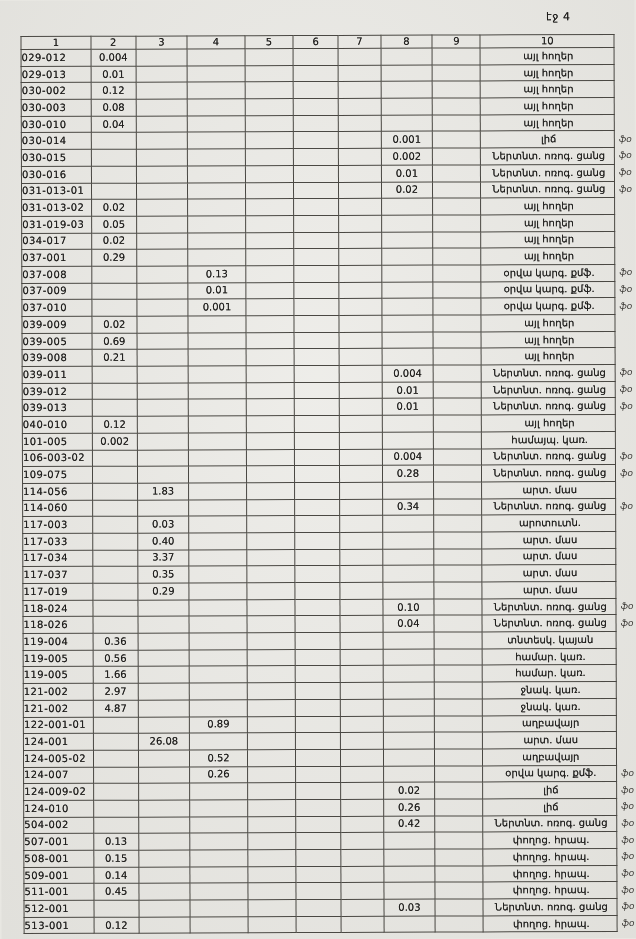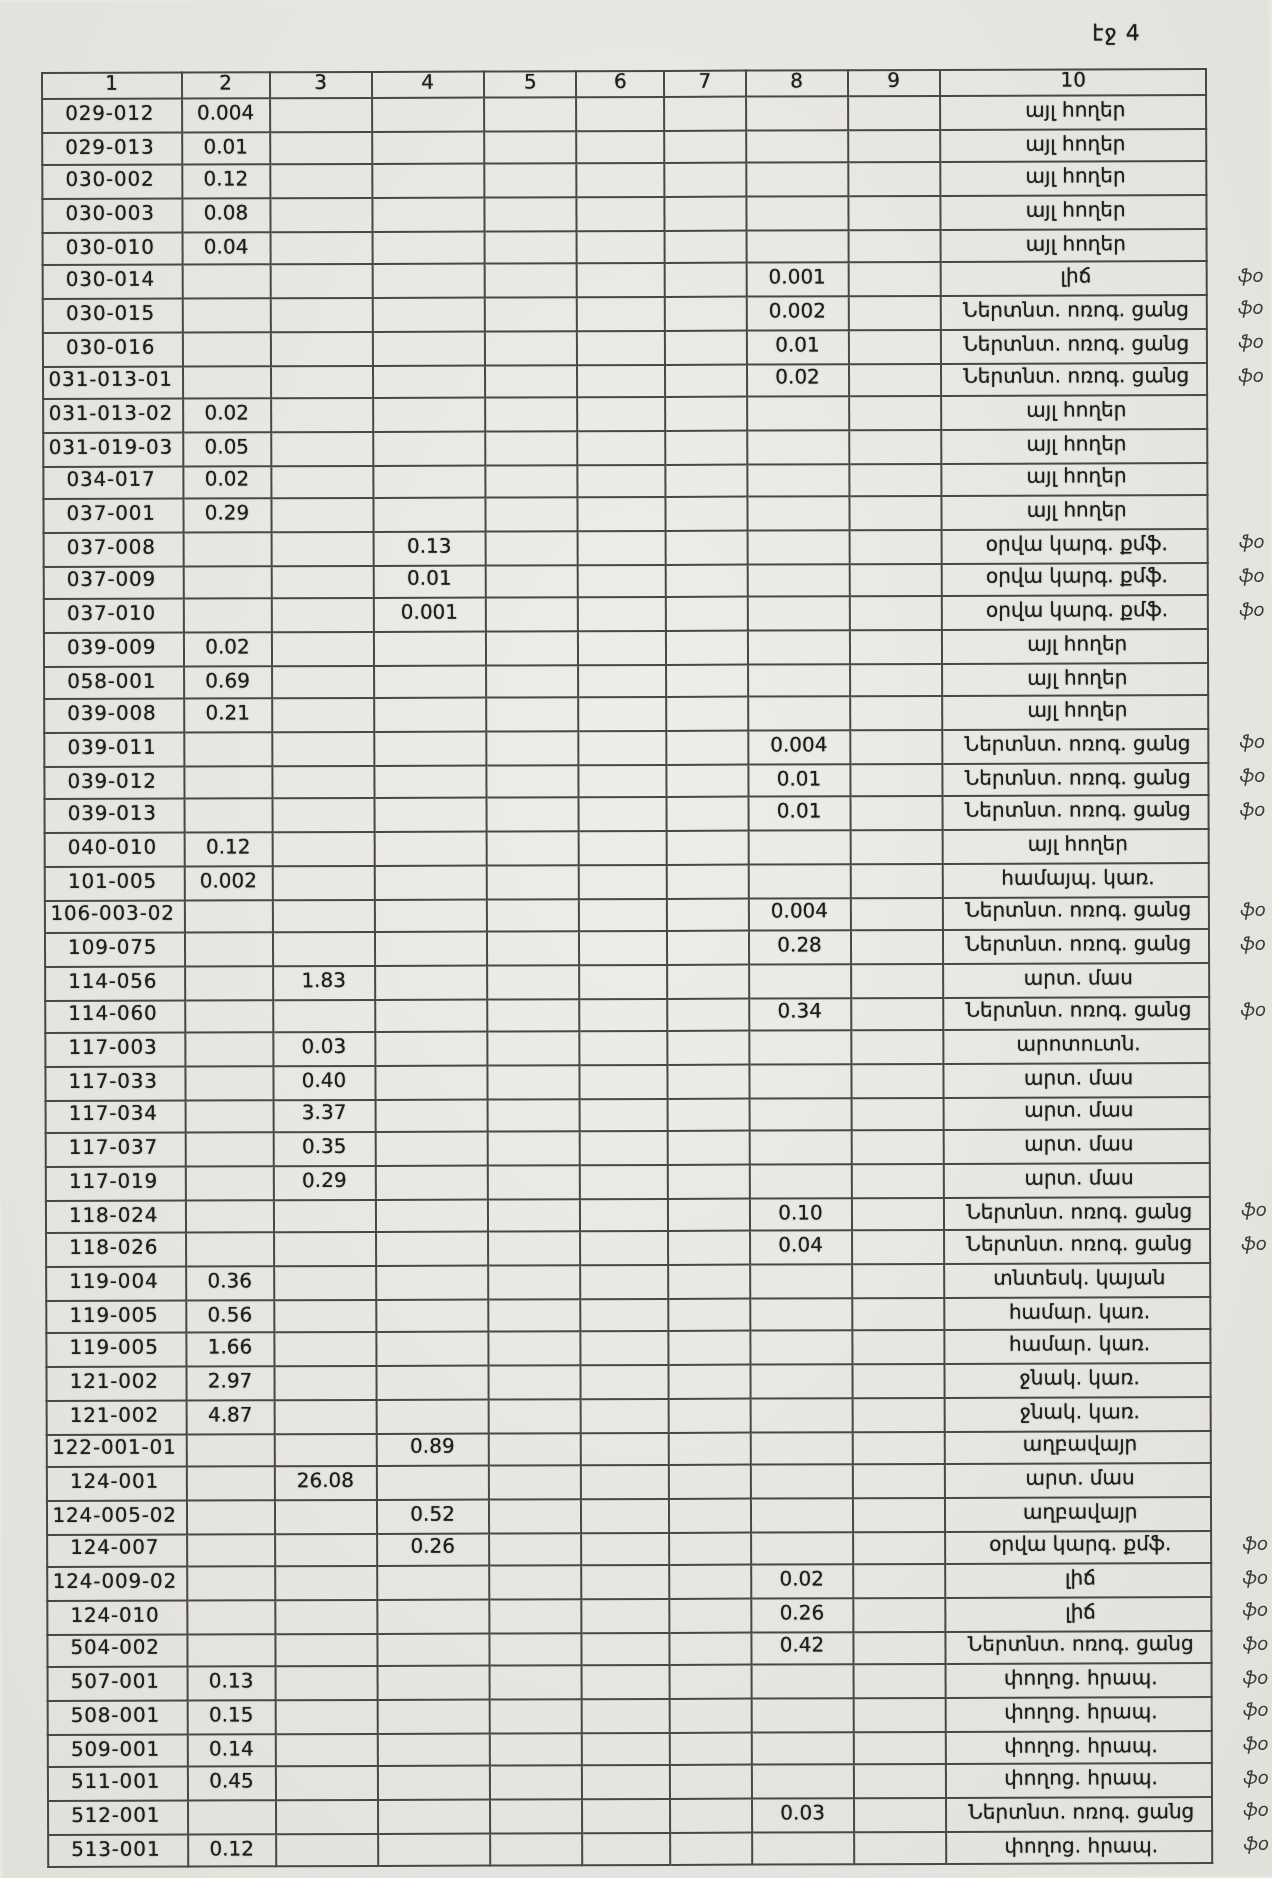--- a/index.html
+++ b/index.html
@@ -47,38 +47,38 @@
     white-space: nowrap;
     text-shadow: 0 0 0.6px rgba(30,30,30,0.75);
   }
   .doc th {
     font-weight: normal;
     text-align: center;
     height: 12px;
     font-size: 10px;
   }
   .doc td.code {
-    text-align: center;
+    text-align: left;
     padding-left: 0;
     letter-spacing: 0.4px;
   }
   .doc td.num {
     text-align: center;
   }
   .doc td.desc {
     text-align: center;
     padding-left: 4px;
   }
   .doc th.mark, .doc td.mark {
     border: none;
     background: transparent;
     font-size: 9px;
     color: #3c3a36;
     text-align: left;
-    padding-left: 15px;
+    padding-left: 4px;
     font-style: italic;
     text-shadow: none;
   }
 </style>
 </head>
 <body>
 
 <div class="sheet">
   <div class="page-label">էջ 4</div>
 
@@ -327,21 +327,21 @@
           <td class="num"></td>
           <td class="num"></td>
           <td class="num"></td>
           <td class="num"></td>
           <td class="num"></td>
           <td class="num"></td>
           <td class="desc">այլ հողեր</td>
           <td class="mark"></td>
         </tr>
         <tr>
-          <td class="code">058-001</td>
+          <td class="code">039-005</td>
           <td class="num">0.69</td>
           <td class="num"></td>
           <td class="num"></td>
           <td class="num"></td>
           <td class="num"></td>
           <td class="num"></td>
           <td class="num"></td>
           <td class="num"></td>
           <td class="desc">այլ հողեր</td>
           <td class="mark"></td>

